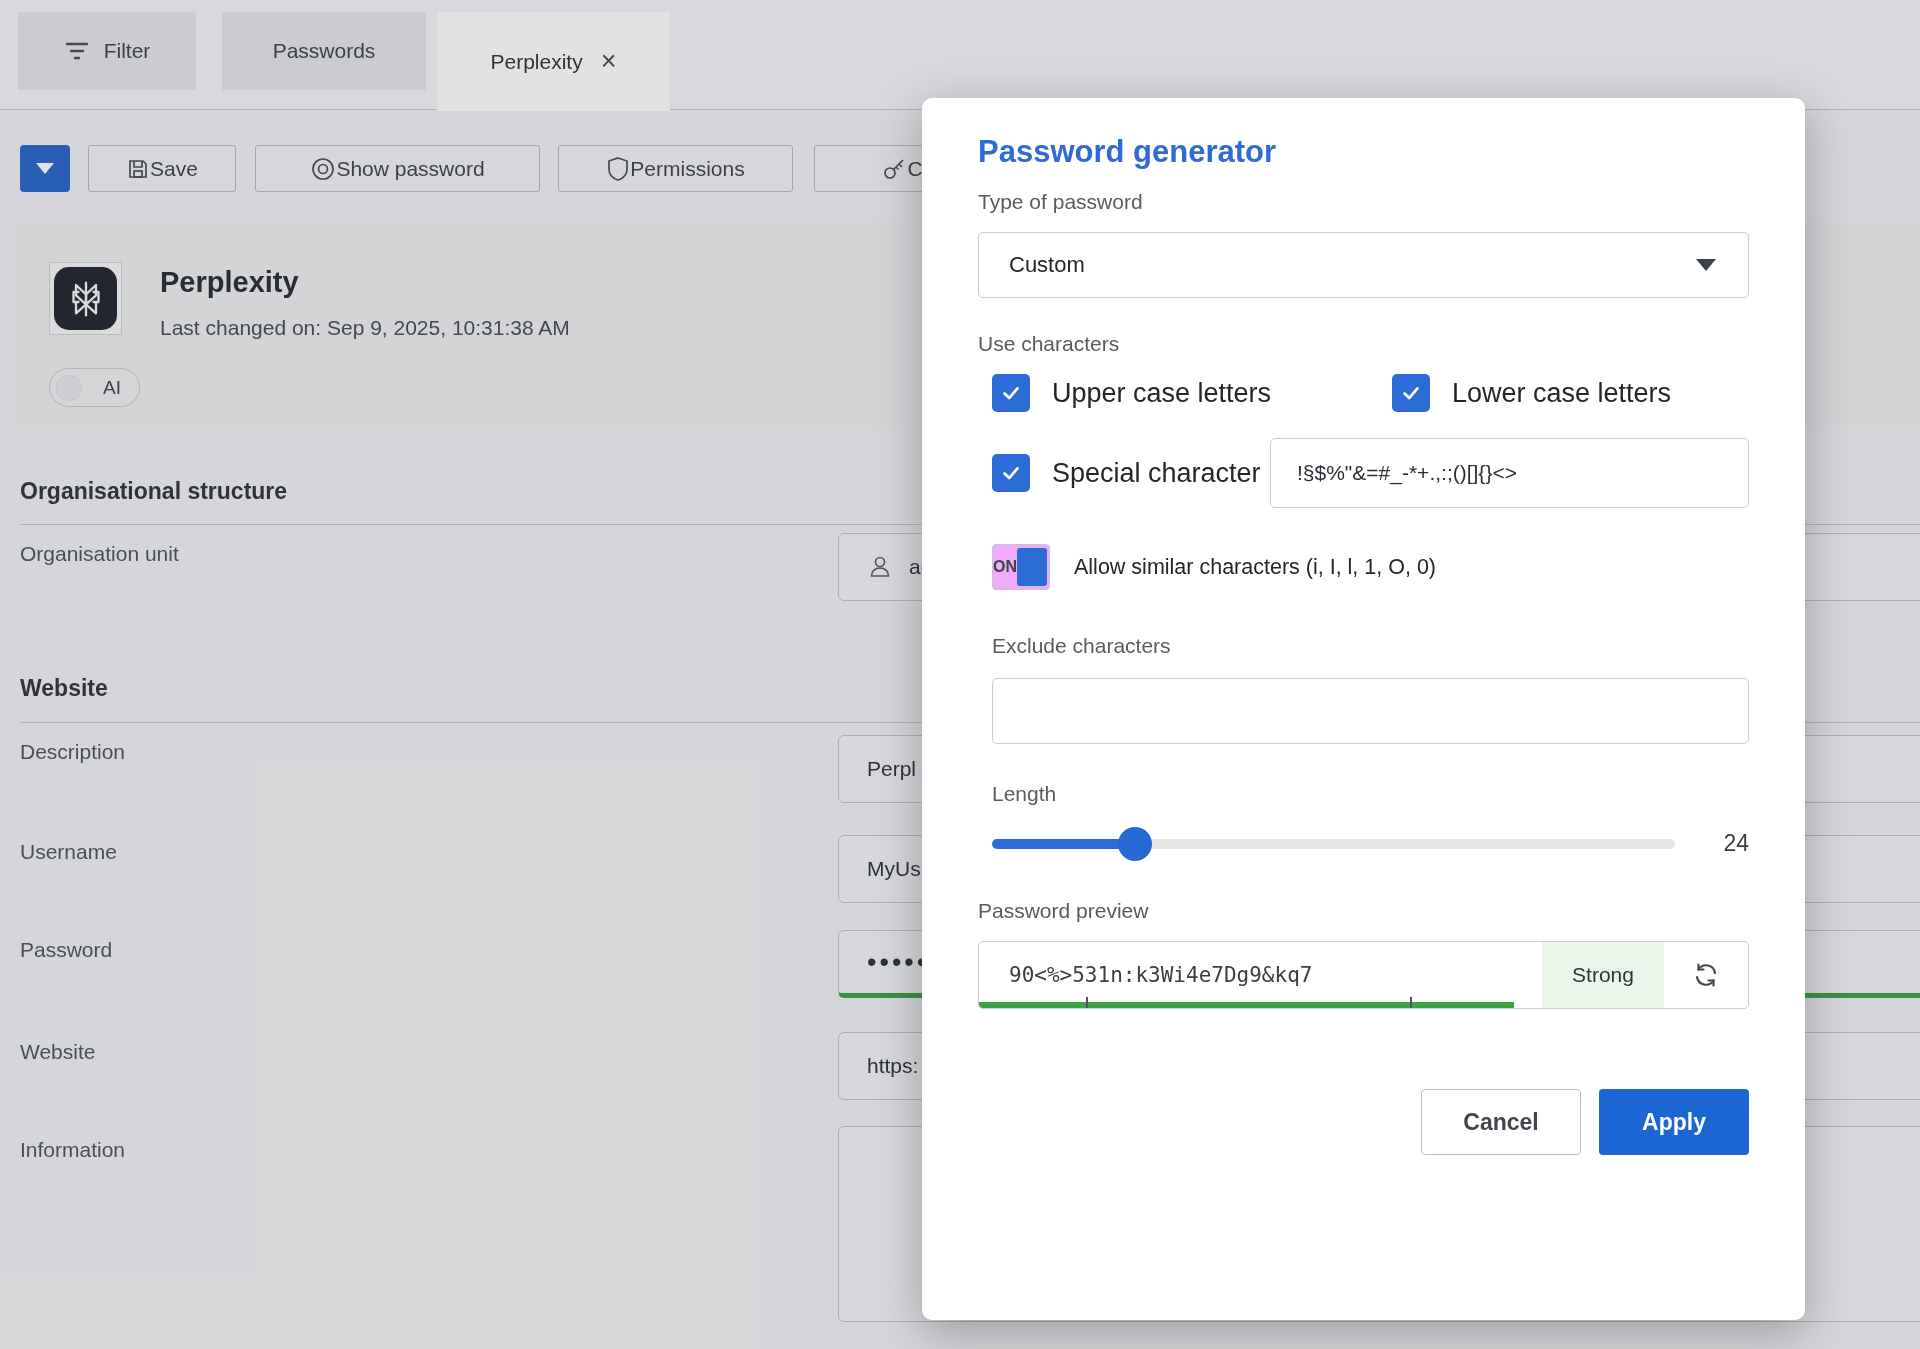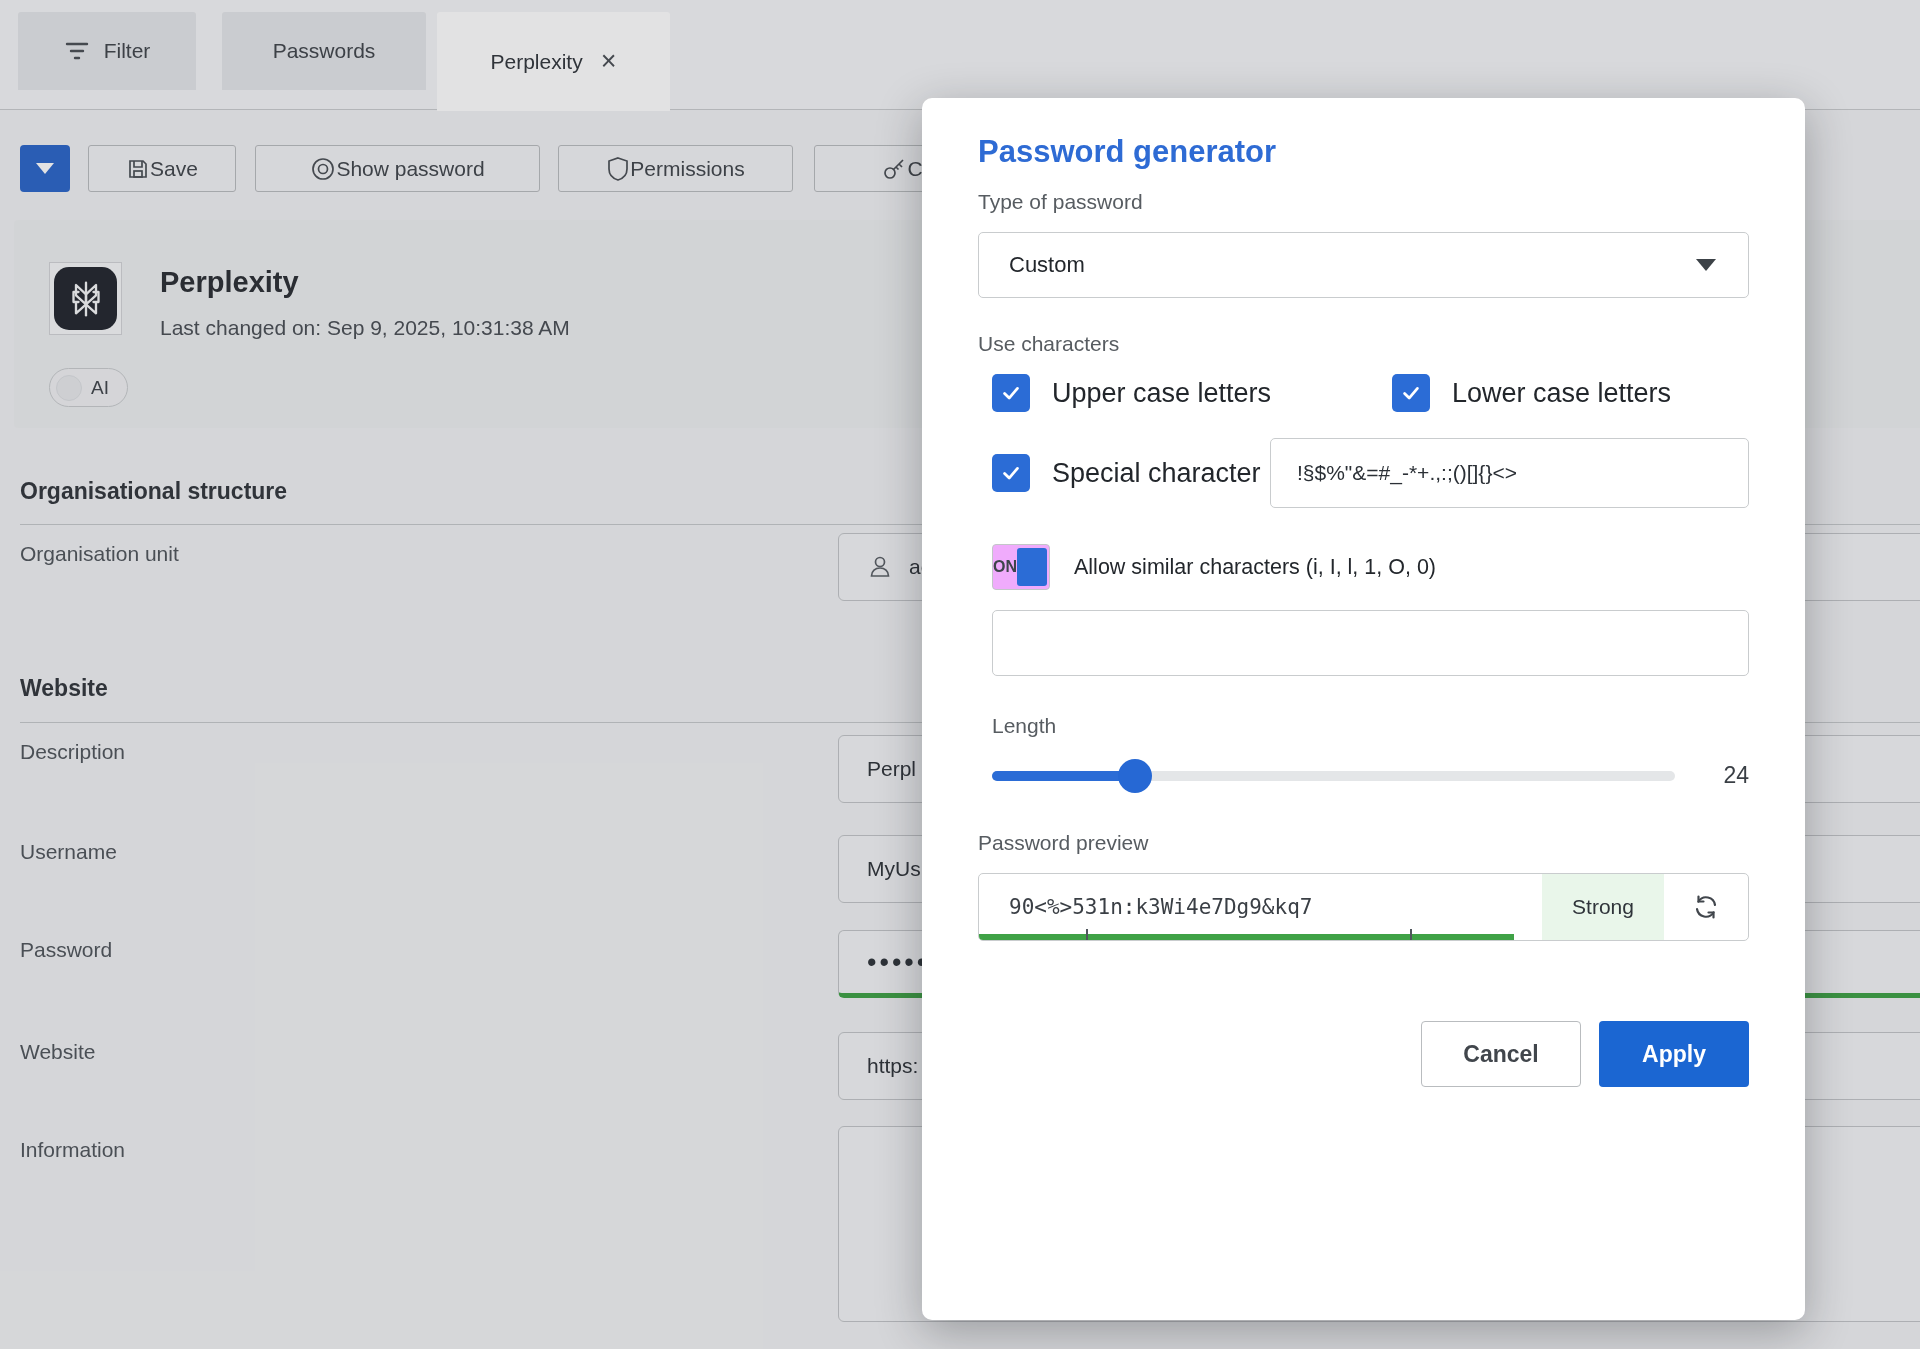--- a/index.html
+++ b/index.html
@@ -25,21 +25,21 @@
   .tb-show { left:255px; width:285px; }
   .tb-perm { left:558px; width:235px; }
   .tb-copy { left:814px; width:210px; }
 
   .header-card { position:absolute; left:14px; top:220px; right:0; height:208px; background:#edeff1; border-radius:4px 0 0 4px; }
   .logo-frame { position:absolute; left:49px; top:262px; width:73px; height:73px; border:1px solid #d2d4d7; background:#f6f7f8; }
   .logo { position:absolute; left:54px; top:267px; width:63px; height:63px; background:#23272f; border-radius:15px; display:flex; align-items:center; justify-content:center; }
   .logo svg { stroke:#f5f6f7; fill:none; stroke-width:1.4; stroke-linejoin:round; stroke-linecap:round; }
   .entry-title { position:absolute; left:160px; top:266px; font-size:29px; font-weight:600; color:#2b2f34; }
   .entry-sub { position:absolute; left:160px; top:316px; font-size:21px; color:#4a4f55; }
-  .ai-chip { position:absolute; left:49px; top:368px; height:39px; padding:0 18px 0 6px; border:1px solid #c9ccce; border-radius:20px; background:#f0f1f3; display:flex; align-items:center; gap:9px; font-size:19px; color:#41464c; }
+  .ai-chip { position:absolute; left:49px; top:368px; height:39px; padding:0 18px 0 6px; border:1px solid #c9ccce; border-radius:20px; background:#f0f1f3; display:flex; align-items:center; gap:21px; font-size:19px; color:#41464c; }
   .ai-dot { width:26px; height:26px; border-radius:50%; background:#e8eaec; border:1px solid #dddfe2; }
 
   .section-head { position:absolute; left:20px; font-size:23px; font-weight:700; color:#32373d; }
   .section-rule { position:absolute; left:20px; right:0; border-top:1px solid #c6c9cb; }
   .f-label { position:absolute; left:20px; font-size:21px; color:#50565c; }
   .f-input { position:absolute; left:838px; width:1200px; height:68px; background:#f3f4f6; border:1px solid #c2c5c8; border-radius:6px; display:flex; align-items:center; padding:0 28px; gap:16px; font-size:21px; color:#2f343a; }
   .f-input svg { stroke:#5a6066; fill:none; stroke-width:1.7; flex:none; }
   .input-password { letter-spacing:3px; font-size:27px; border-bottom:5px solid #3fa246; }
   .input-info { height:196px; align-items:flex-start; padding-top:16px; }
 
@@ -243,20 +243,21 @@
   </div>
 
   <div class="toggle-row">
     <div class="toggle">
       <span class="toggle-text">ON</span>
       <span class="toggle-knob"></span>
     </div>
     <span>Allow similar characters (i, I, l, 1, O, 0)</span>
   </div>
 
+  <div class="m-label mt-exclude">Exclude characters</div>
   <div class="exclude-input">
     <span></span>
   </div>
 
   <div class="m-label mt-length">Length</div>
   <div class="slider-row">
     <div class="slider-track">
       <div class="slider-fill"></div>
       <div class="slider-thumb"></div>
     </div>

